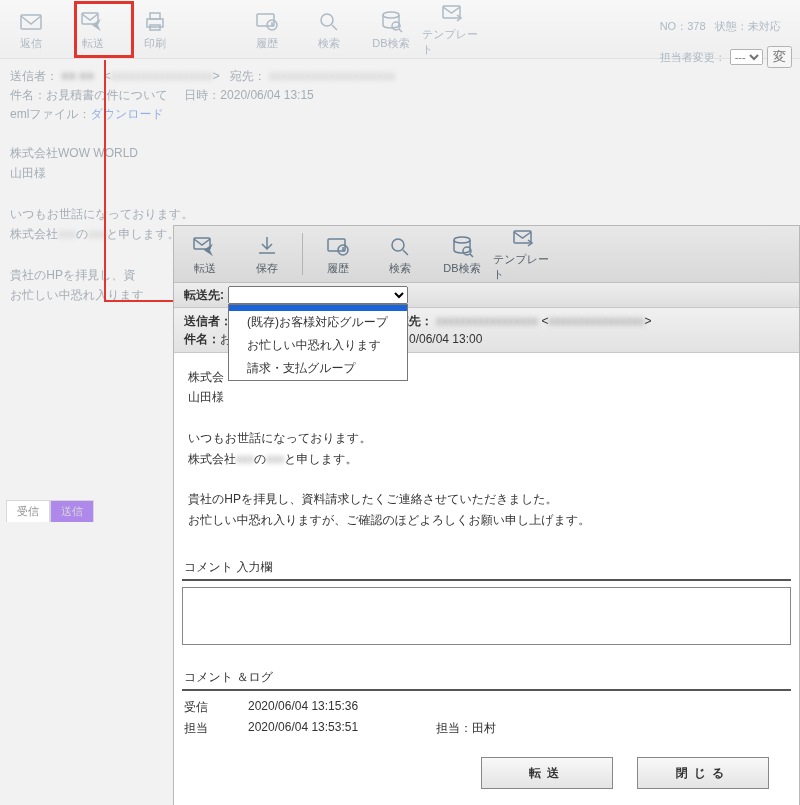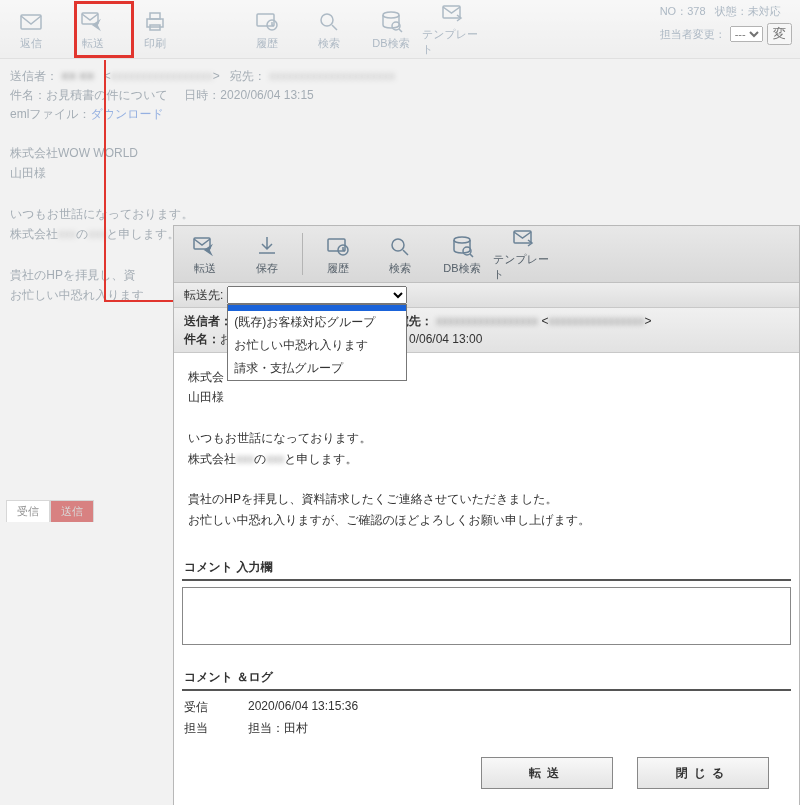--- a/index.html
+++ b/index.html
@@ -5,51 +5,51 @@
 html,body{margin:0;padding:0;font-family:"MS PGothic","Meiryo",sans-serif;font-size:12px;color:#333;background:#fff}
 body{width:800px;height:805px;position:relative;overflow:hidden}
 
 .bg-layer{position:absolute;inset:0;background:#e8e8e8;opacity:.55;padding:0;}
 .bg-toolbar{display:flex;align-items:center;background:linear-gradient(#f2f2f2,#e2e2e2);border-bottom:1px solid #c8c8c8;height:58px}
 .tb-btn{display:flex;flex-direction:column;align-items:center;justify-content:center;width:62px;height:56px;color:#6a7f94;}
 .tb-btn .ico{width:28px;height:26px;display:flex;align-items:center;justify-content:center}
 .tb-btn .ico svg{width:26px;height:24px}
 .tb-btn span.lbl{font-size:11px;margin-top:2px}
 .red-box{position:absolute;left:74px;top:1px;width:60px;height:57px;border:3px solid #e1352e;box-sizing:border-box;}
-.bg-status{position:absolute;right:8px;top:4px;font-size:11px;color:#6a7f94}
-.bg-status .row2{display:flex;align-items:center;gap:4px;margin-top:4px;justify-content:flex-end}
+.bg-status{position:absolute;right:8px;top:19px;font-size:11px;color:#6a7f94}
+.bg-status .row2{display:flex;align-items:center;gap:4px;margin-top:12px;justify-content:flex-end}
 .bg-status select{font-size:11px}
 .bg-meta{padding:8px 10px;color:#5a6a78;font-size:12px;line-height:1.6}
 .bg-meta a{color:#3f71c9;text-decoration:none}
 .bg-body{padding:10px 10px;color:#5a6a78;font-size:12px;line-height:1.7}
 .bg-tabs{position:absolute;left:6px;top:500px;display:flex;gap:0}
-.bg-tabs div{border:1px solid #b8b8b8;background:#b91c1c;padding:3px 10px;font-size:11px;border-bottom:none}
+.bg-tabs div{border:1px solid #b8b8b8;background:#6d28d9;padding:3px 10px;font-size:11px;border-bottom:none}
 .bg-tabs div.act{background:#fff}
 
 .arrow-v{position:absolute;left:104px;top:60px;width:2px;height:241px;background:#e1352e}
 .arrow-h{position:absolute;left:104px;top:300px;height:2px;width:78px;background:#e1352e}
 .arrow-head{position:absolute;left:180px;top:295px;width:0;height:0;border-top:6px solid transparent;border-bottom:6px solid transparent;border-left:9px solid #e1352e}
 
 
 .win{position:absolute;right:0;top:225px;width:625px;background:#fff;border:1px solid #b8b8b8;box-shadow:0 0 0 rgba(0,0,0,0)}
 .win-toolbar{display:flex;align-items:center;background:linear-gradient(#e8e8e8,#d8d8d8);border-bottom:1px solid #c0c0c0;height:56px}
 .win .tb-btn{color:#55606a}
 .vline{width:1px;height:42px;background:#b4b4b4;margin:0 4px}
 .row-transfer{display:flex;align-items:center;background:linear-gradient(#eee,#dedede);padding:3px 10px;border-bottom:1px solid #c8c8c8}
-.row-transfer label{font-weight:normal;margin-right:4px}
+.row-transfer label{font-weight:bold;margin-right:4px}
 .row-transfer .selwrap{position:relative}
 .row-transfer select{width:180px;font-size:12px}
 .dropdown{position:absolute;left:0;top:18px;width:178px;border:1px solid #777;background:#fff;z-index:10}
-.dropdown div{padding:3px 6px;cursor:default}
+.dropdown div{padding:3px 18px;cursor:default}
 .dropdown div.sel{background:#1a63d9;color:#fff}
 .win-meta{background:linear-gradient(#f0f0f0,#e2e2e2);padding:4px 10px;border-bottom:1px solid #c8c8c8;line-height:1.5}
 .win-meta b{font-weight:bold}
 .blur{color:transparent;text-shadow:0 0 5px #888;user-select:none}
 .win-body{padding:14px 14px 24px;line-height:1.7;min-height:120px}
-.sec-title{font-weight:bold;border-bottom:2px solid #555;padding:3px 2px;margin:2px 8px 6px}
+.sec-title{font-weight:normal;border-bottom:2px solid #555;padding:3px 2px;margin:2px 8px 6px}
 .comment-box{margin:0 8px 18px}
 .comment-box textarea{width:100%;height:58px;border:1px solid #888;resize:none;font-family:inherit;font-size:12px;box-sizing:border-box}
 .log{margin:0 10px;font-size:12px}
 .log-row{display:flex;gap:28px;padding:2px 0}
 .log-row .c1{width:36px}
 .log-row .c2{width:160px}
 .btn-row{display:flex;justify-content:flex-end;gap:24px;padding:18px 30px 22px}
 .btn{width:130px;height:30px;border:1px solid #888;background:linear-gradient(#f8f8f8,#e4e4e4);display:flex;align-items:center;justify-content:center;font-weight:bold;letter-spacing:6px;cursor:pointer}
 
 
@@ -317,20 +317,21 @@
   </div>
 
   <div class="sec-title">コメント ＆ログ</div>
   <div class="log">
     <div class="log-row">
       <div class="c1">受信</div>
       <div class="c2">2020/06/04 13:15:36</div>
     </div>
     <div class="log-row">
       <div class="c1">担当</div>
+      <div class="c2">2020/06/04 13:53:51</div>
       <div><span>担当：</span><span>田村</span></div>
     </div>
   </div>
 
   <div class="btn-row">
     <div class="btn">転送</div>
     <div class="btn">閉じる</div>
   </div>
 </div>
 

